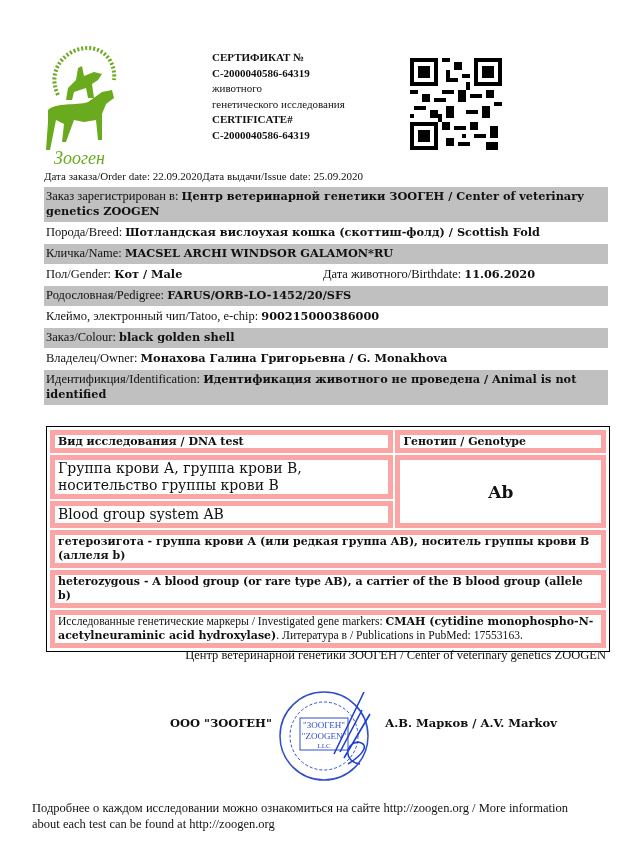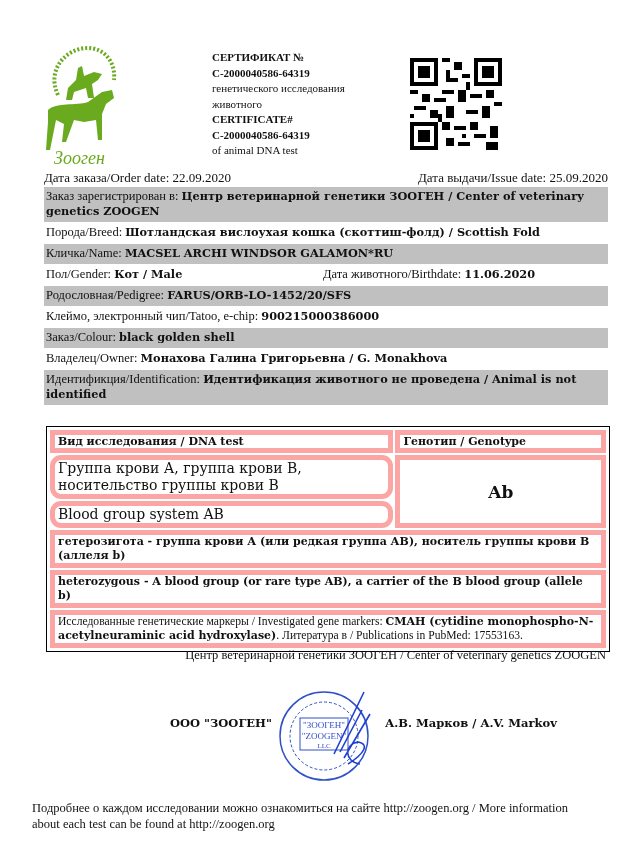--- a/index.html
+++ b/index.html
@@ -5,33 +5,33 @@
   html, body { margin: 0; padding: 0; background: #ffffff; }
   body { width: 643px; height: 863px; position: relative; overflow: hidden;
          font-family: "DejaVu Serif", "Liberation Serif", serif; color: #111; }
   .abs { position: absolute; }
   .logo { left: 36px; top: 40px; width: 90px; height: 130px; }
   .title-block { left: 212px; top: 50px; width: 240px; text-align: left;
                  font-family: "Liberation Serif", serif; font-size: 11px; line-height: 15.5px; }
   .title-block .b { font-weight: bold; }
   .qr { left: 410px; top: 58px; width: 92px; height: 92px; }
   .dates { left: 44px; top: 170px; width: 564px; font-family: "Liberation Serif", serif;
-           font-size: 13px; display: flex; justify-content: space-between; }
+           font-size: 11px; display: flex; }
   .info { left: 44px; top: 187px; width: 564px; }
   .row { font-size: 12px; line-height: 15px; padding: 2px 2px 3px 2px; margin-bottom: 1px; }
   .row.gray { background: #c0c0c0; }
   .row .lbl { font-family: "Liberation Serif", serif; font-size: 12.5px; }
   .row .val { font-weight: bold; font-family: "DejaVu Serif", serif; font-size: 11.3px; }
   .row.split { display: flex; }
   .row.split .left { width: 277px; }
   .tbl { left: 46px; top: 426px; width: 560px; border: 1px solid #000; padding: 1px; }
   .tbl table { width: 100%; border-collapse: separate; border-spacing: 2px; }
   .tbl td { border: 5px solid #fca5a5; padding: 0 3px; vertical-align: middle; }
   .th { font-weight: bold; font-size: 11px; font-family: "DejaVu Serif", serif; }
-  .big { font-family: "DejaVu Serif", serif; font-size: 14px; line-height: 17px; border-radius: 11px; }
+  .big { font-family: "DejaVu Serif", serif; font-size: 14px; line-height: 17px; }
   .geno { text-align: center; font-weight: bold; font-size: 17px; }
   .desc { font-weight: bold; font-size: 11px; line-height: 14px; }
   .markers { font-size: 11.6px; line-height: 14px; font-family: "Liberation Serif", serif; }
   .markers b { font-family: "DejaVu Serif", serif; font-size: 11px; }
   .center-line { left: 100px; top: 648px; width: 506px; text-align: right;
                  font-family: "Liberation Serif", serif; font-size: 12.5px; }
   .org { left: 170px; top: 716px; font-weight: bold; font-size: 11.5px; }
   .signer { left: 385px; top: 716px; font-weight: bold; font-size: 11.5px; }
   .stamp { left: 274px; top: 684px; width: 106px; height: 100px; }
   .footer { left: 32px; top: 800px; width: 560px; font-family: "Liberation Serif", serif;
@@ -45,25 +45,24 @@
     <path d="M22 55 C10 30 30 8 52 8 C68 8 80 22 78 40" fill="none" stroke="#6aaa1e" stroke-width="4" stroke-dasharray="2 2"></path>
     <path d="M40 40 L42 28 L46 26 L48 36 L58 32 L66 34 L62 40 L56 44 L58 58 L52 58 L50 48 L38 52 L36 60 L30 60 L32 48 Z" fill="#6aaa1e"></path>
     <path d="M12 70 C20 62 40 66 52 62 L66 52 L76 50 L78 58 L70 64 L66 74 L66 100 L62 100 L60 80 L48 82 L38 80 L30 102 L26 102 L28 84 L20 80 L14 110 L10 110 L12 82 Z" fill="#6aaa1e"></path>
     <text x="18" y="124" font-family="Liberation Serif, serif" font-style="italic" font-size="18" fill="#6aaa1e">Зооген</text>
   </svg>
 </div>
 
 <div class="abs title-block">
   <div class="b">СЕРТИФИКАТ №</div>
   <div class="b">C-2000040586-64319</div>
+  <div>животного</div>
   <div>генетического исследования</div>
-  <div>животного</div>
   <div class="b">CERTIFICATE#</div>
   <div class="b">C-2000040586-64319</div>
-  <div>of animal DNA test</div>
 </div>
 
 <div class="abs qr">
   <svg width="92" height="92" viewBox="0 0 23 23" shape-rendering="crispEdges">
     <rect width="23" height="23" fill="#fff"></rect>
     <g fill="#000">
       <rect x="0" y="0" width="7" height="7"></rect>
         <rect x="1" y="1" width="5" height="5" fill="#fff"></rect>
         <rect x="2" y="2" width="3" height="3"></rect>
       <rect x="16" y="0" width="7" height="7"></rect>

